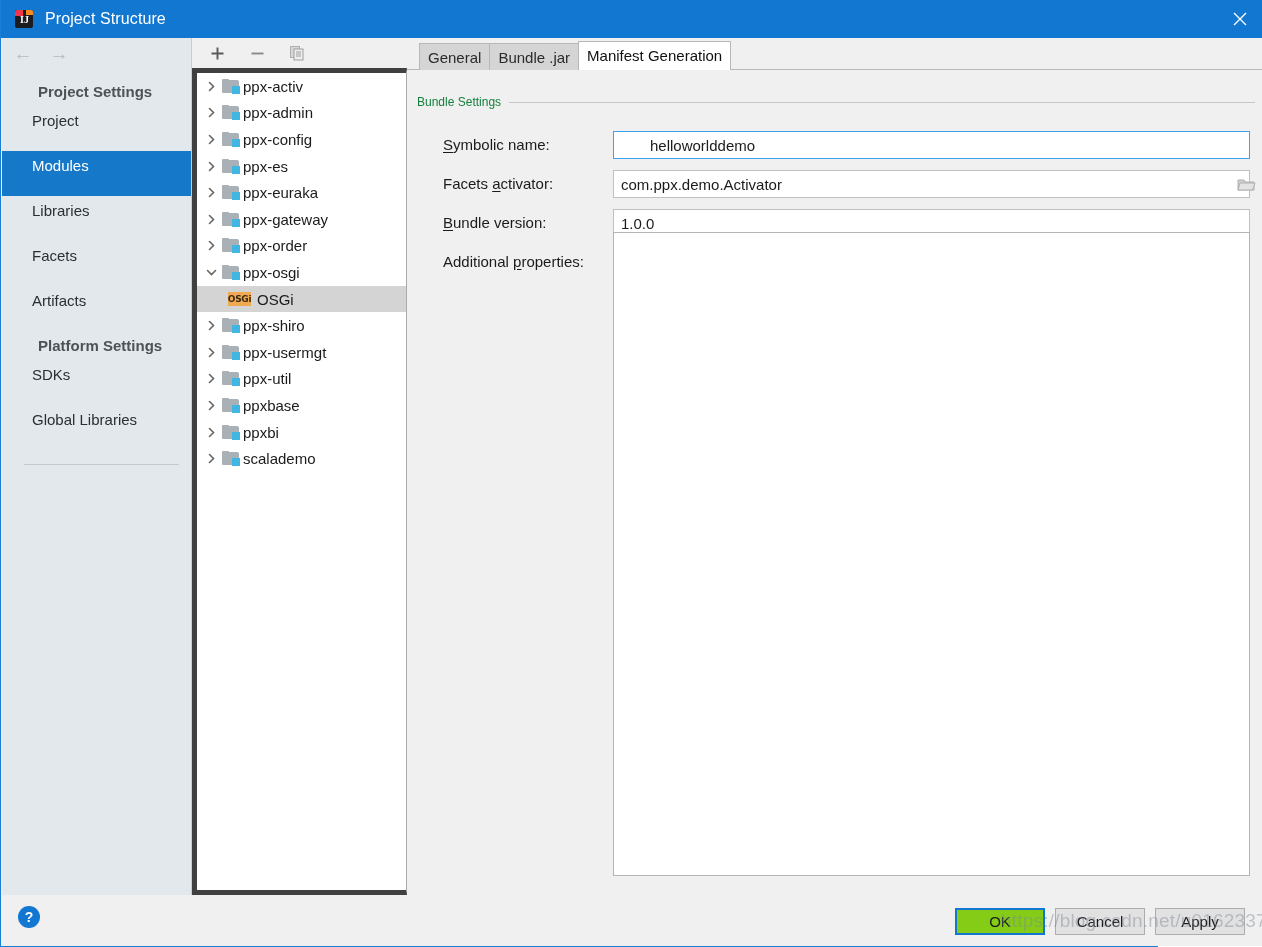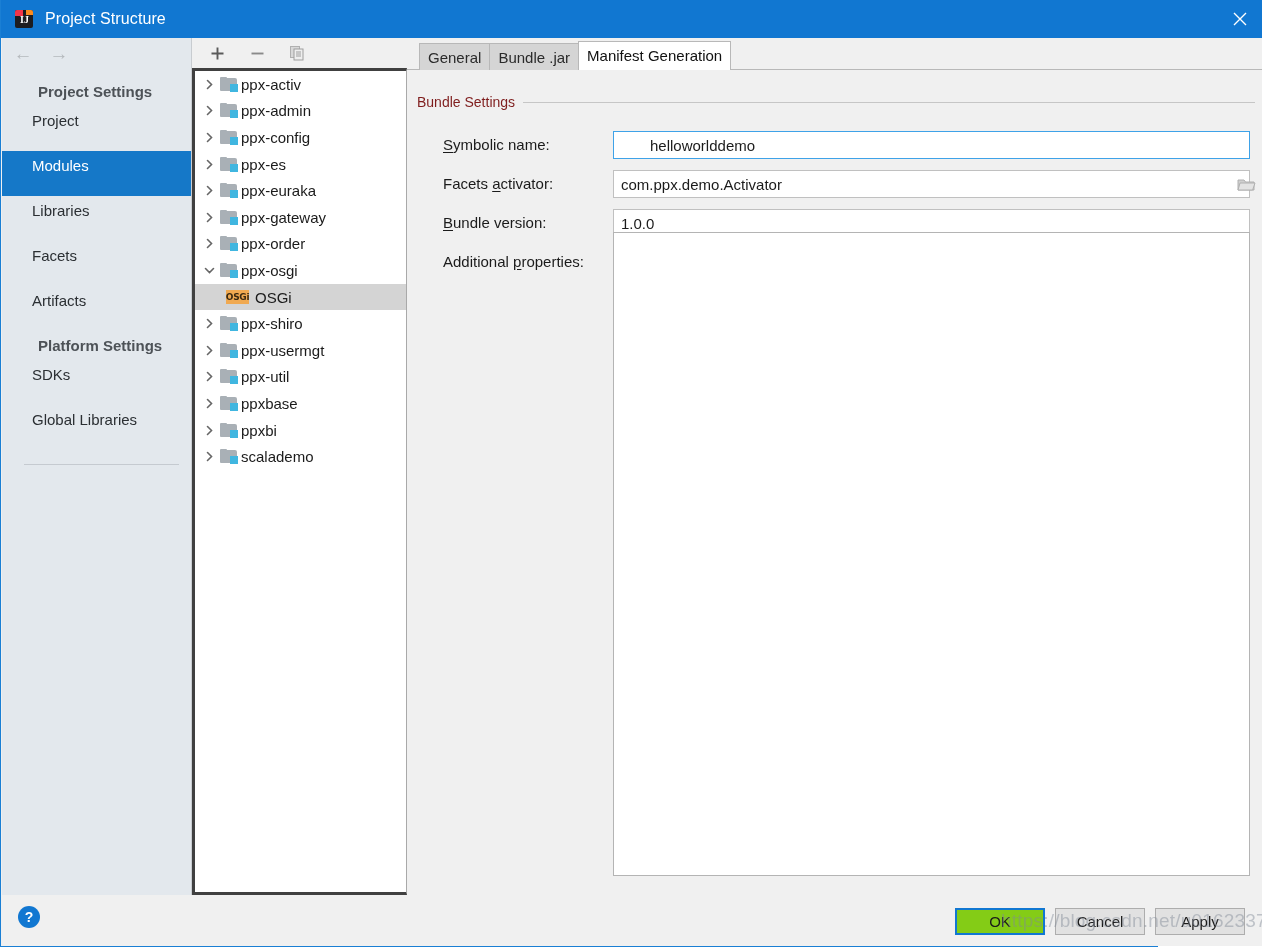--- a/index.html
+++ b/index.html
@@ -128,21 +128,21 @@
   .tb-btn {
     width: 22px; height: 22px;
     display: flex; align-items: center; justify-content: center;
     cursor: default;
   }
   #tree-scroll {
     position: absolute;
     left: 0; top: 30px;
     width: 215px; height: 827px;
     background: #ffffff;
-    border: 3px solid #404040;
+    border: 5px solid #404040;
     border-right: 1px solid #a9a9a9;
     overflow: hidden;
   }
   .tree-row {
     height: 26.6px;
     display: flex; align-items: center;
     font-size: 15px;
     color: #1b1b1b;
     cursor: default;
     padding-left: 3px;
@@ -249,22 +249,22 @@
   }
 
   
   #group-header {
     position: absolute;
     left: 10px; top: 23px;
     width: 838px; height: 18px;
     display: flex; align-items: center;
   }
   #group-title {
-    font-size: 14px;
-    color: #7f1d1d;
+    font-size: 12px;
+    color: #15803d;
     padding-right: 8px;
     white-space: nowrap;
   }
   #group-rule {
     flex: 1 1 auto;
     height: 1px;
     background: #c6c6c6;
   }
 
   .form-row {

